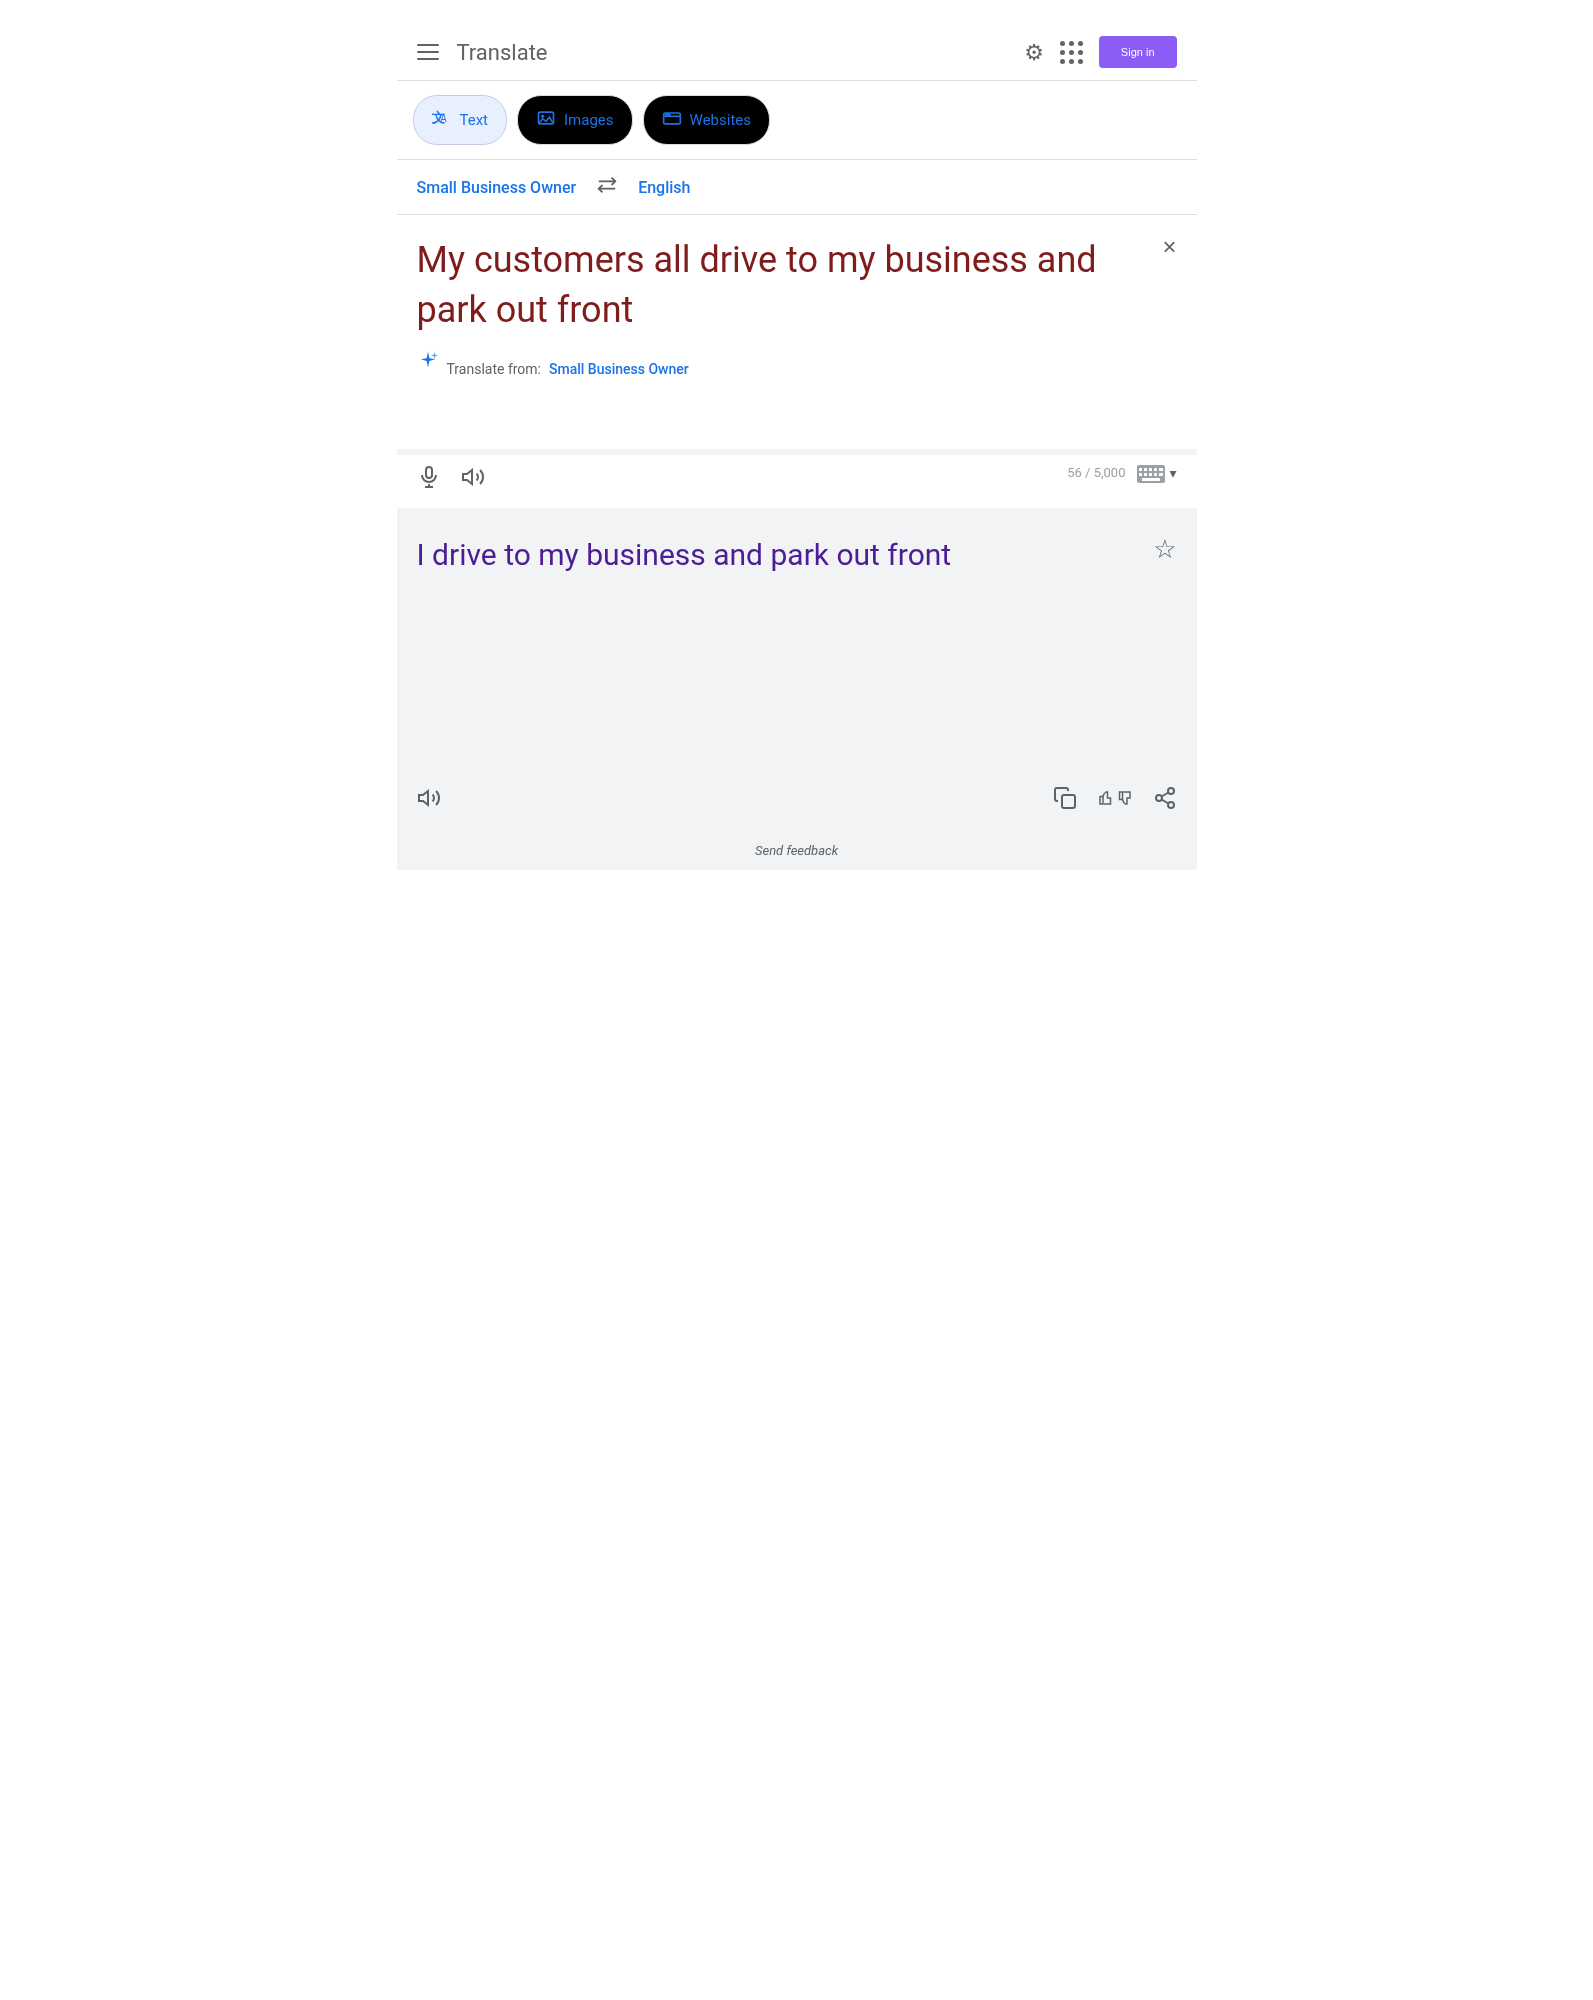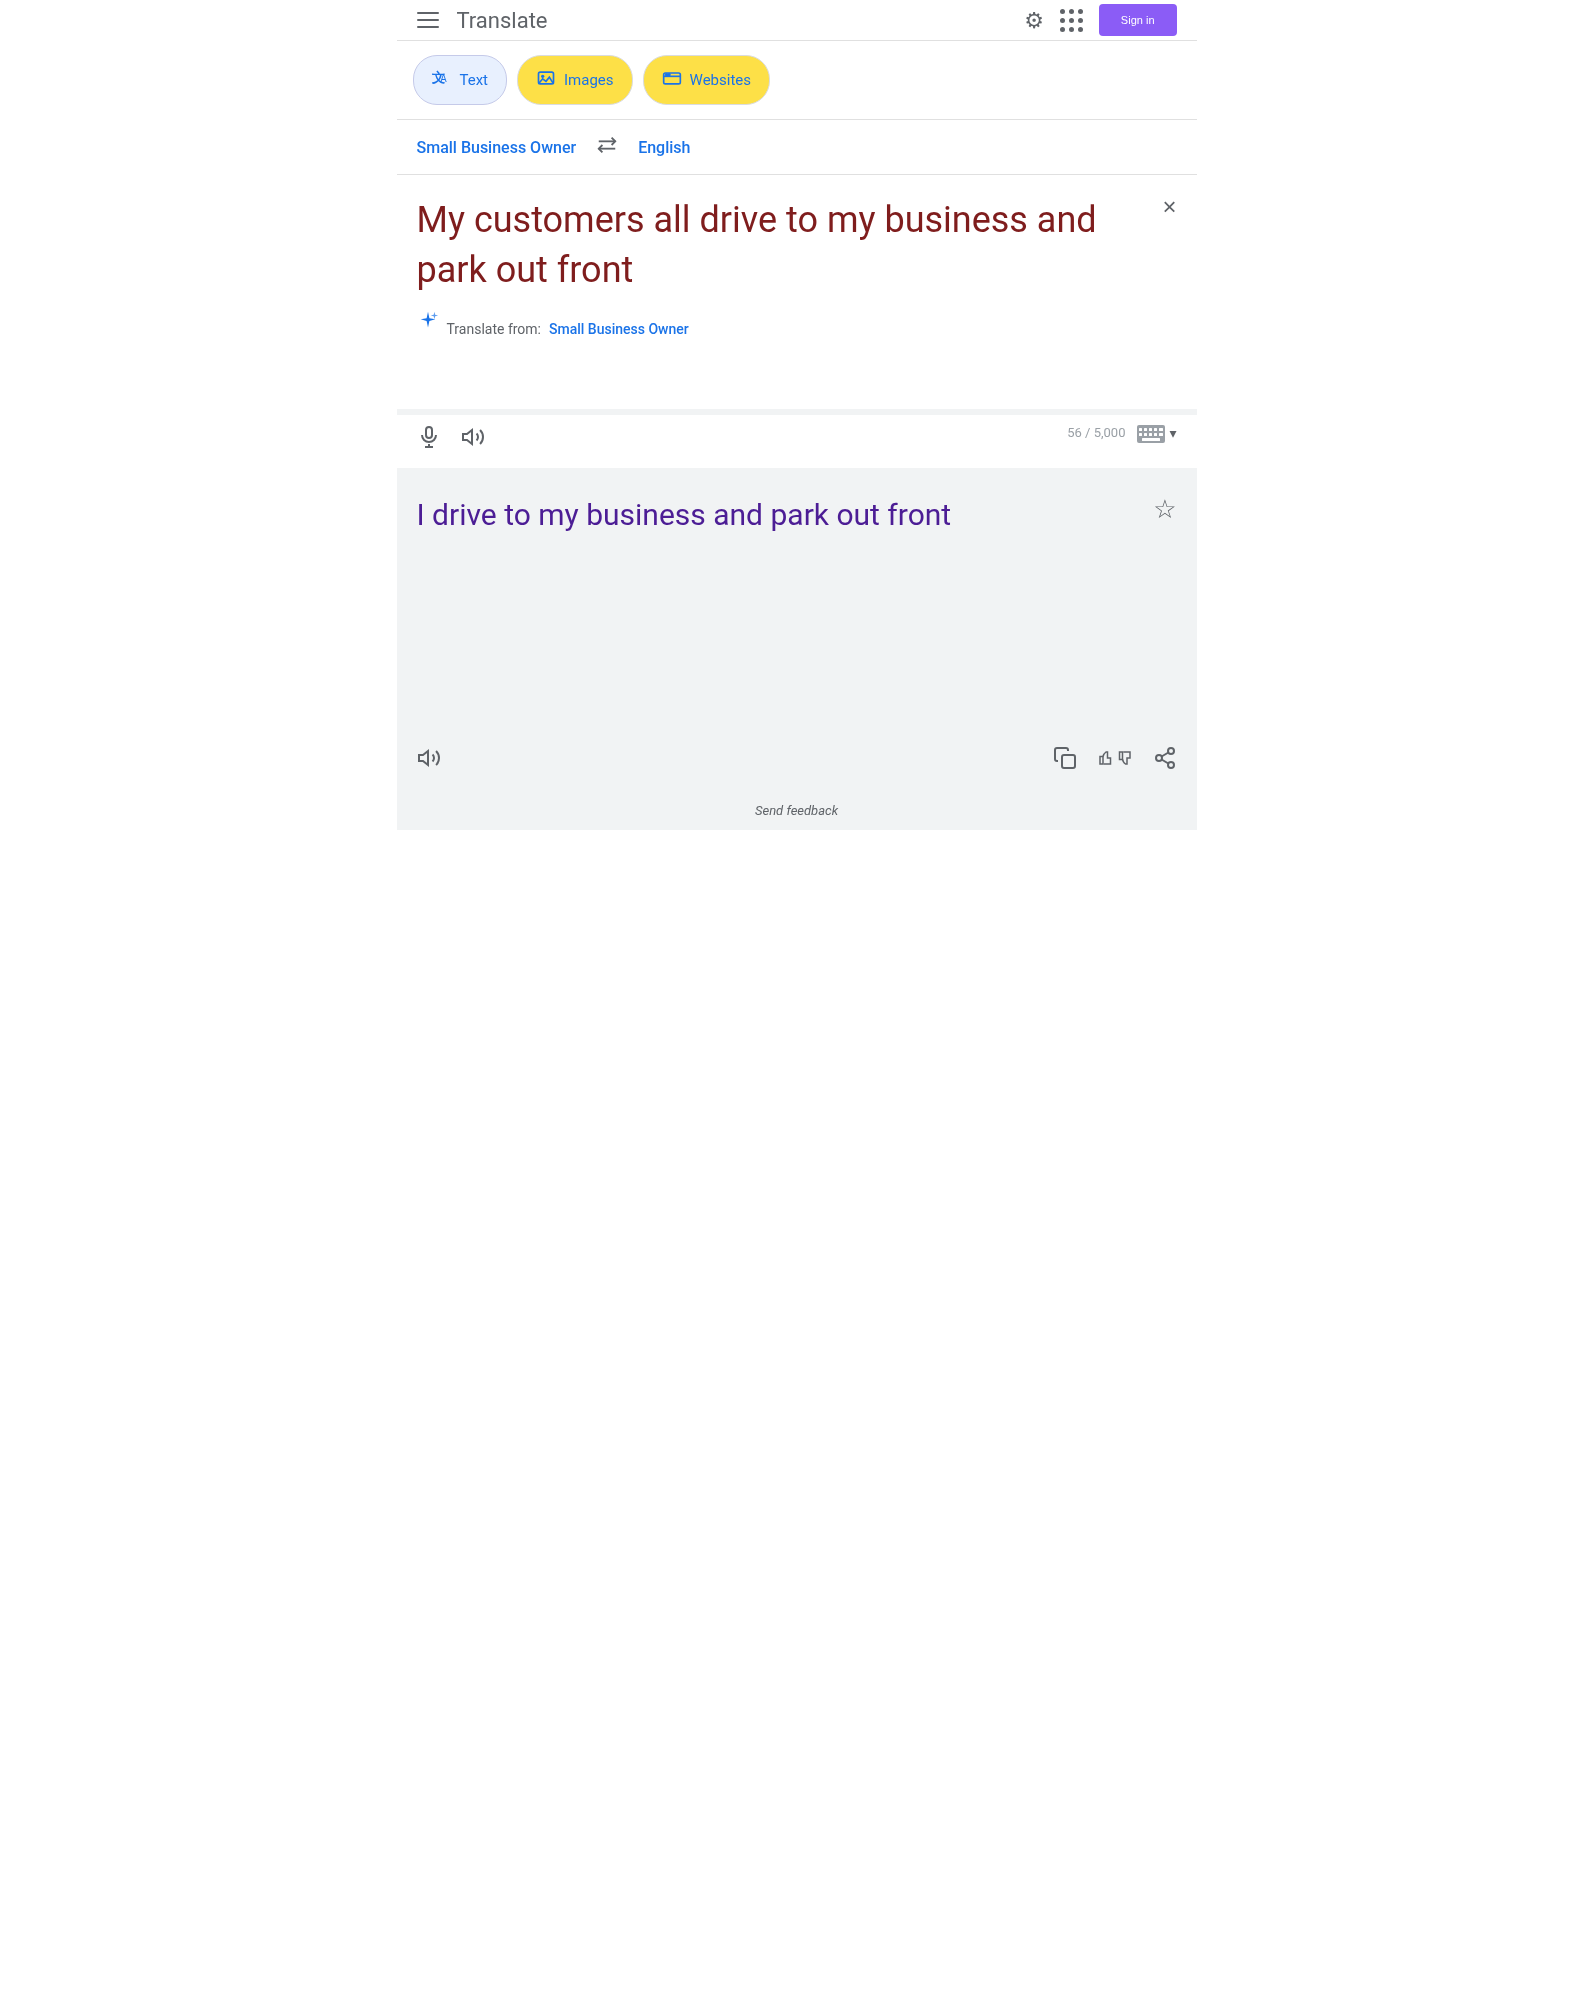--- a/index.html
+++ b/index.html
@@ -14,23 +14,24 @@
       background: #fff;
       width: 100%;
       max-width: 800px;
       margin: 0 auto;
     }
 
     
     .header {
       display: flex;
       align-items: center;
-      padding: 4px 20px;
+      padding: 12px 20px;
       border-bottom: 1px solid #e0e0e0;
       background: #fff;
+      margin-top: 24px;
     }
 
     .header-left {
       display: flex;
       align-items: center;
       gap: 18px;
       flex: 1;
     }
 
     .hamburger-icon {
@@ -102,21 +103,21 @@
     .tab-item {
       display: flex;
       align-items: center;
       gap: 8px;
       padding: 12px 18px;
       border: 1px solid #dadce0;
       border-radius: 24px;
       font-size: 15px;
       color: #1a73e8;
       cursor: pointer;
-      background: #fde047;
+      background: #000000;
     }
 
     .tab-item.active {
       background: #e8f0fe;
       border-color: #c5cae9;
     }
 
     .tab-icon {
       font-size: 18px;
       color: #1a73e8;

